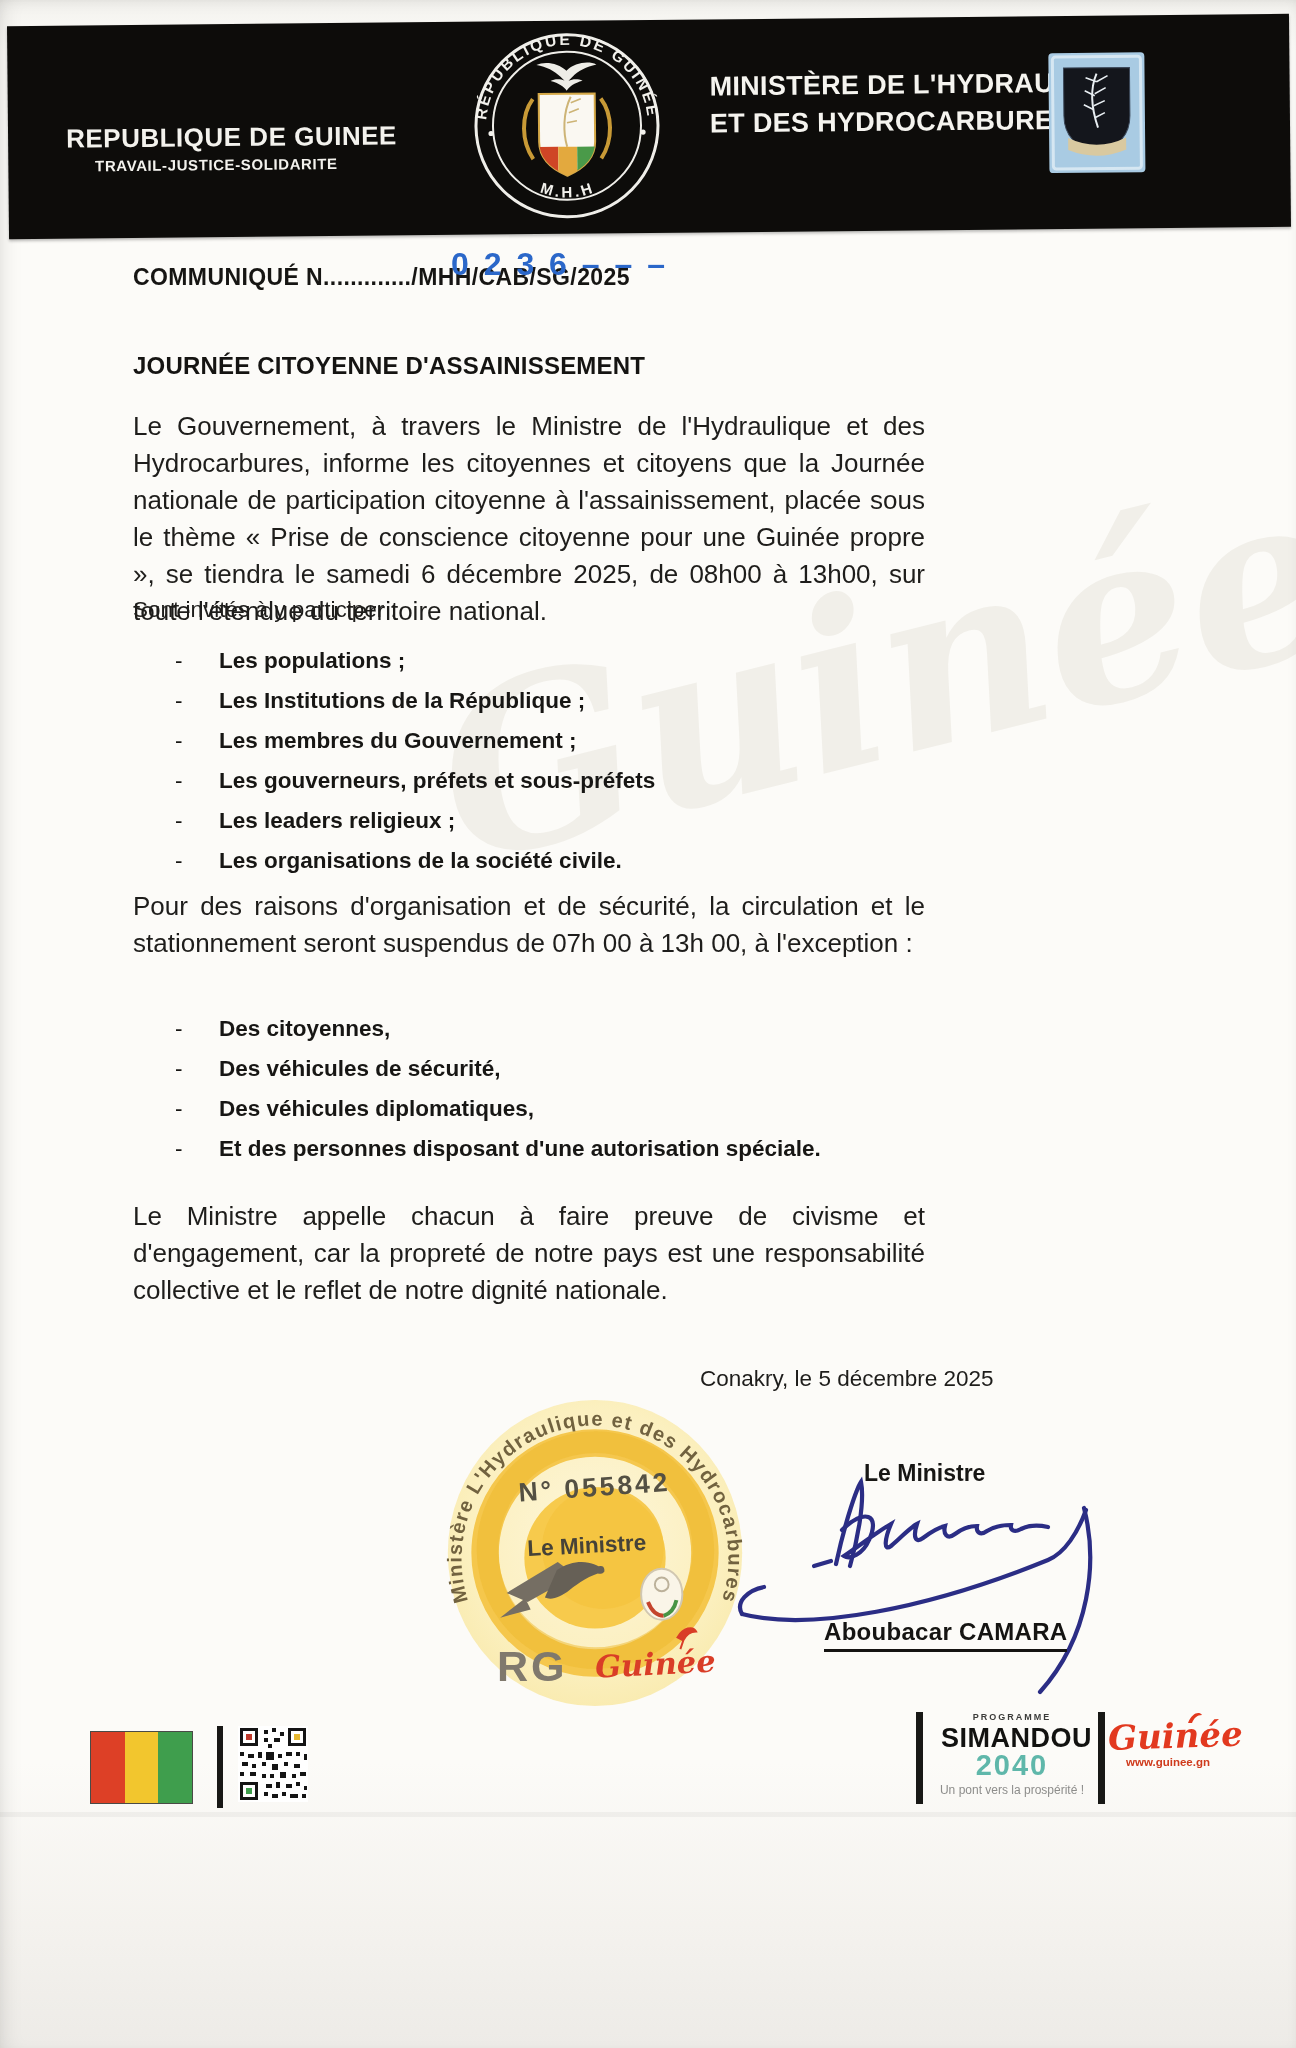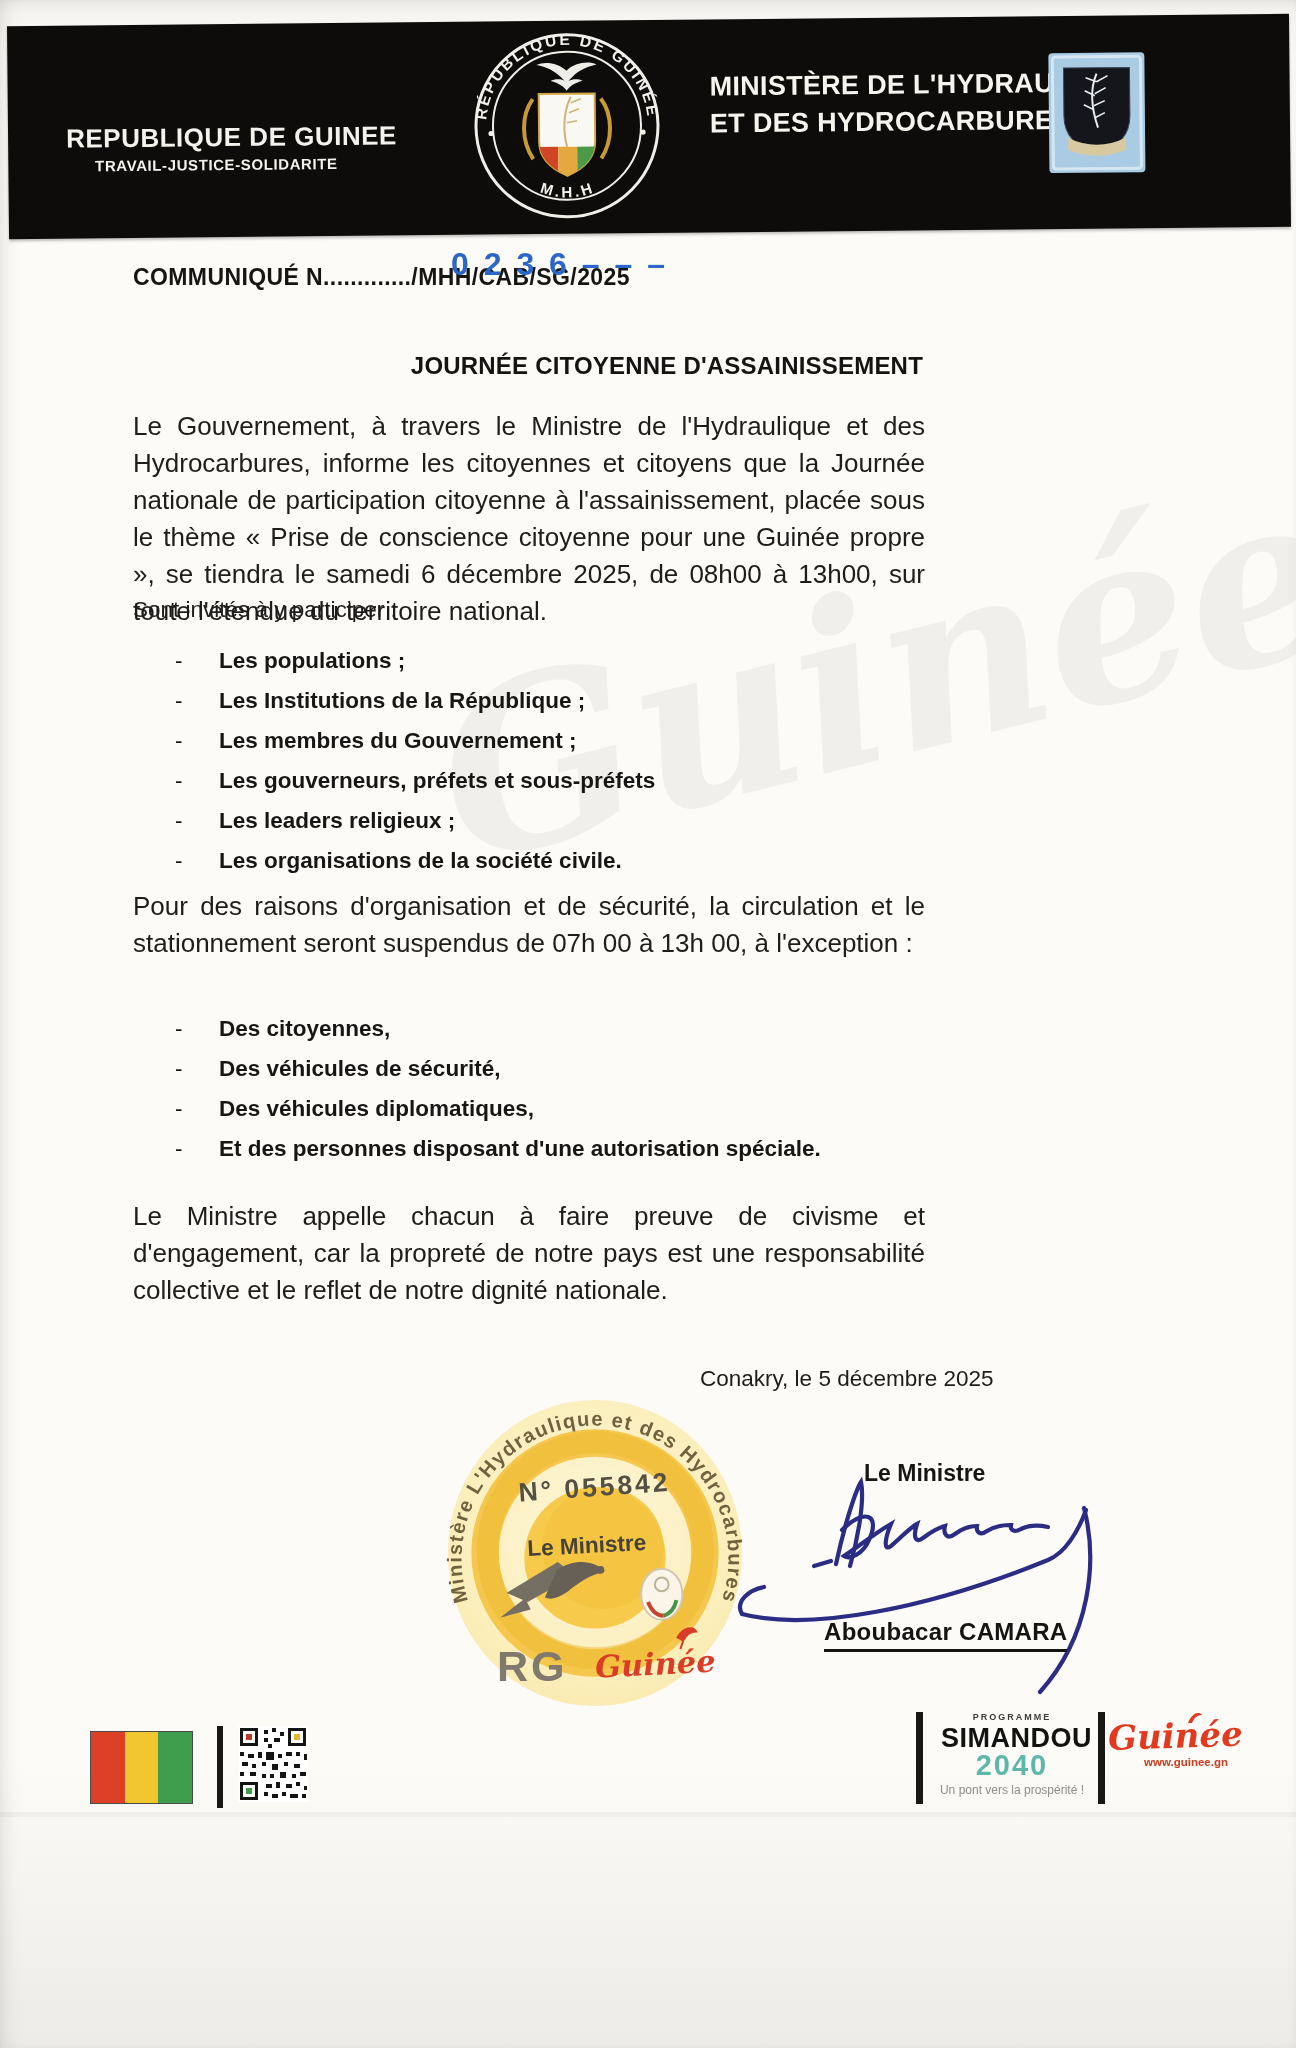--- a/index.html
+++ b/index.html
@@ -17,21 +17,21 @@
   .banner-seal{position:absolute;left:463px;top:8px;width:192px;height:198px;}
   .banner-right{position:absolute;left:702px;top:52px;width:340px;text-align:center;color:#f5f4ef;}
   .banner-right .r1,.banner-right .r2{font-size:27px;font-weight:bold;letter-spacing:.3px;white-space:nowrap;}
   .banner-right .r2{margin-top:6px;}
   .ministry-stamp{position:absolute;left:1040px;top:36px;width:98px;height:122px;}
   
   .refblock{position:absolute;left:133px;top:264px;width:790px;}
   .refline{font-size:23px;font-weight:bold;letter-spacing:.4px;color:#161513;}
   .refnum{position:absolute;left:318px;top:-18px;font-size:32px;font-weight:bold;color:#2b67c9;letter-spacing:3px;white-space:nowrap;}
   
-  .doc-title{position:absolute;left:133px;top:352px;width:790px;text-align:right;font-size:24px;font-weight:bold;letter-spacing:.2px;color:#151412;}
+  .doc-title{position:absolute;left:133px;top:352px;width:790px;text-align:left;font-size:24px;font-weight:bold;letter-spacing:.2px;color:#151412;}
   .para{position:absolute;left:133px;width:792px;font-size:26px;line-height:37px;text-align:justify;color:#1e1d1b;}
   .p1{top:408px;}
   .intro{position:absolute;left:133px;top:597px;font-size:22.5px;color:#1e1d1b;}
   .list{position:absolute;left:175px;width:740px;}
   .l1{top:648px;}
   .l2{top:1016px;}
   .li{display:flex;margin-bottom:14px;font-size:22.5px;font-weight:bold;color:#171614;line-height:26px;}
   .li .dash{width:44px;font-weight:normal;}
   .p2{top:888px;}
   .p3{top:1198px;}
@@ -57,21 +57,21 @@
   .qr{position:absolute;left:238px;top:1726px;width:70px;height:76px;}
   .contact{position:absolute;left:318px;top:1726px;width:575px;text-align:center;font-size:19.5px;line-height:27px;color:#232220;}
   .simandou{position:absolute;left:932px;top:1712px;width:160px;text-align:center;}
   .simandou .prog{font-size:9px;font-weight:bold;letter-spacing:2px;color:#3c3c3a;}
   .simandou .nm{font-size:27px;font-weight:800;letter-spacing:.5px;color:#121210;margin-top:1px;text-align:right;}
   .simandou .yr{font-size:29px;font-weight:bold;color:#5fb7aa;margin-top:-5px;letter-spacing:2px;}
   .simandou .tag{font-size:12px;color:#8d8d8b;margin-top:1px;}
   .guinee{position:absolute;left:1108px;top:1718px;width:120px;text-align:center;}
   .guinee .nm{font-family:"DejaVu Serif",serif;font-style:italic;font-weight:bold;font-size:34px;color:#e2391f;transform:rotate(-2deg);line-height:36px;}
   .guinee .bird{position:absolute;left:78px;top:-7px;width:18px;height:14px;}
-  .guinee .url{font-size:11.5px;font-weight:bold;color:#cf3a1c;margin-top:2px;text-align:right;}
+  .guinee .url{font-size:11.5px;font-weight:bold;color:#cf3a1c;margin-top:2px;}
   .scanline{position:absolute;left:0;top:1812px;width:100%;height:5px;background:rgba(60,60,55,.05);}
 </style>
 </head>
 <body>
 
 <div class="page">
 
   <div class="banner">
     <div class="banner-left">
       <div class="t1">REPUBLIQUE DE GUINEE</div>

